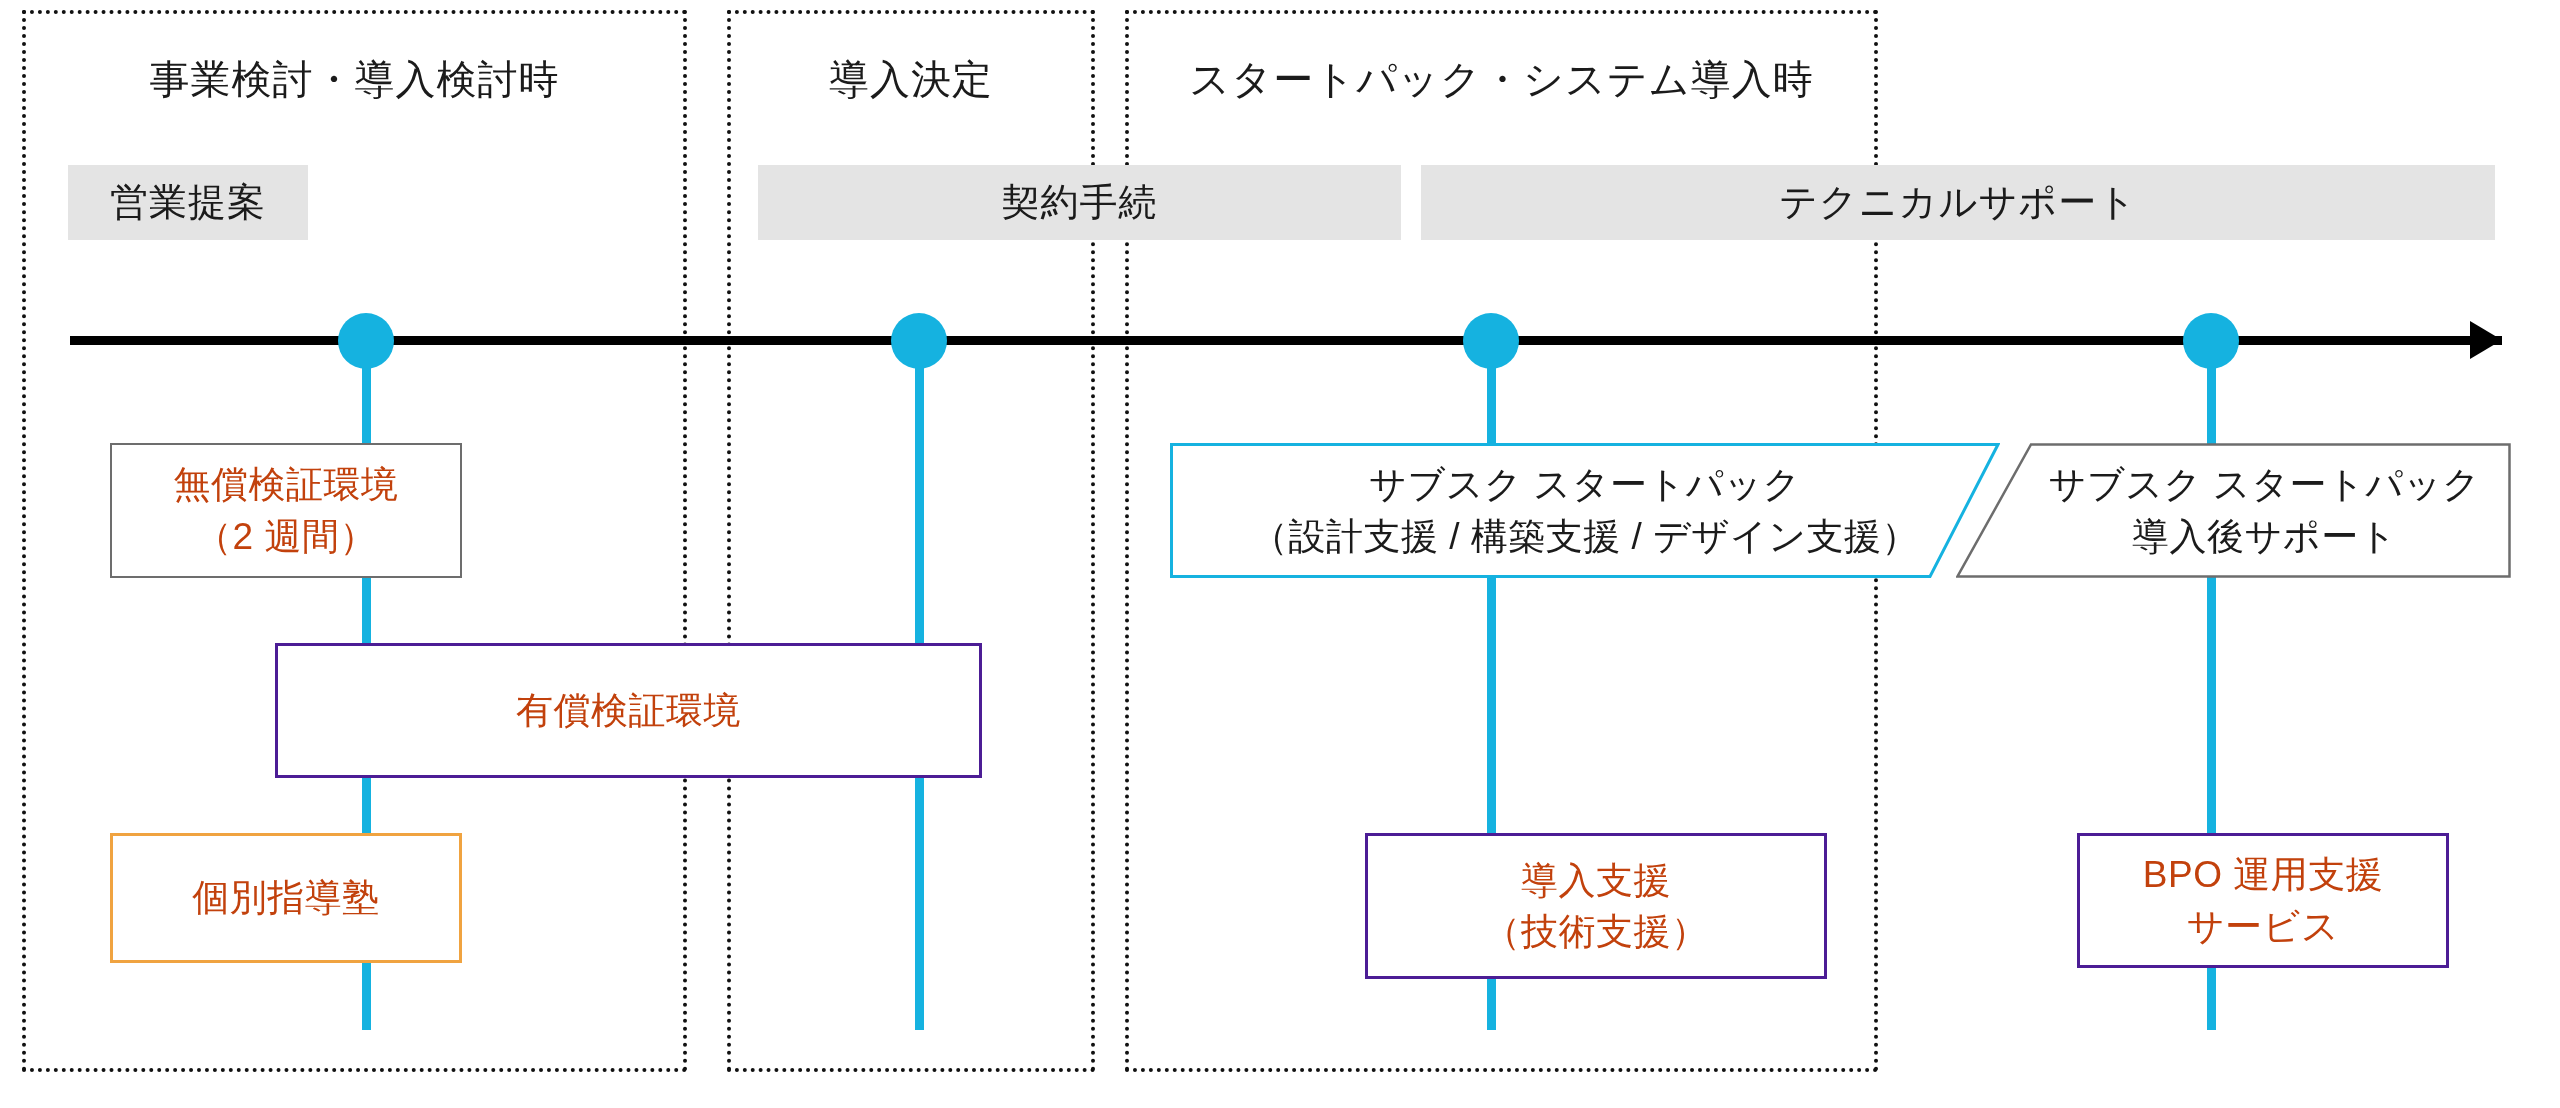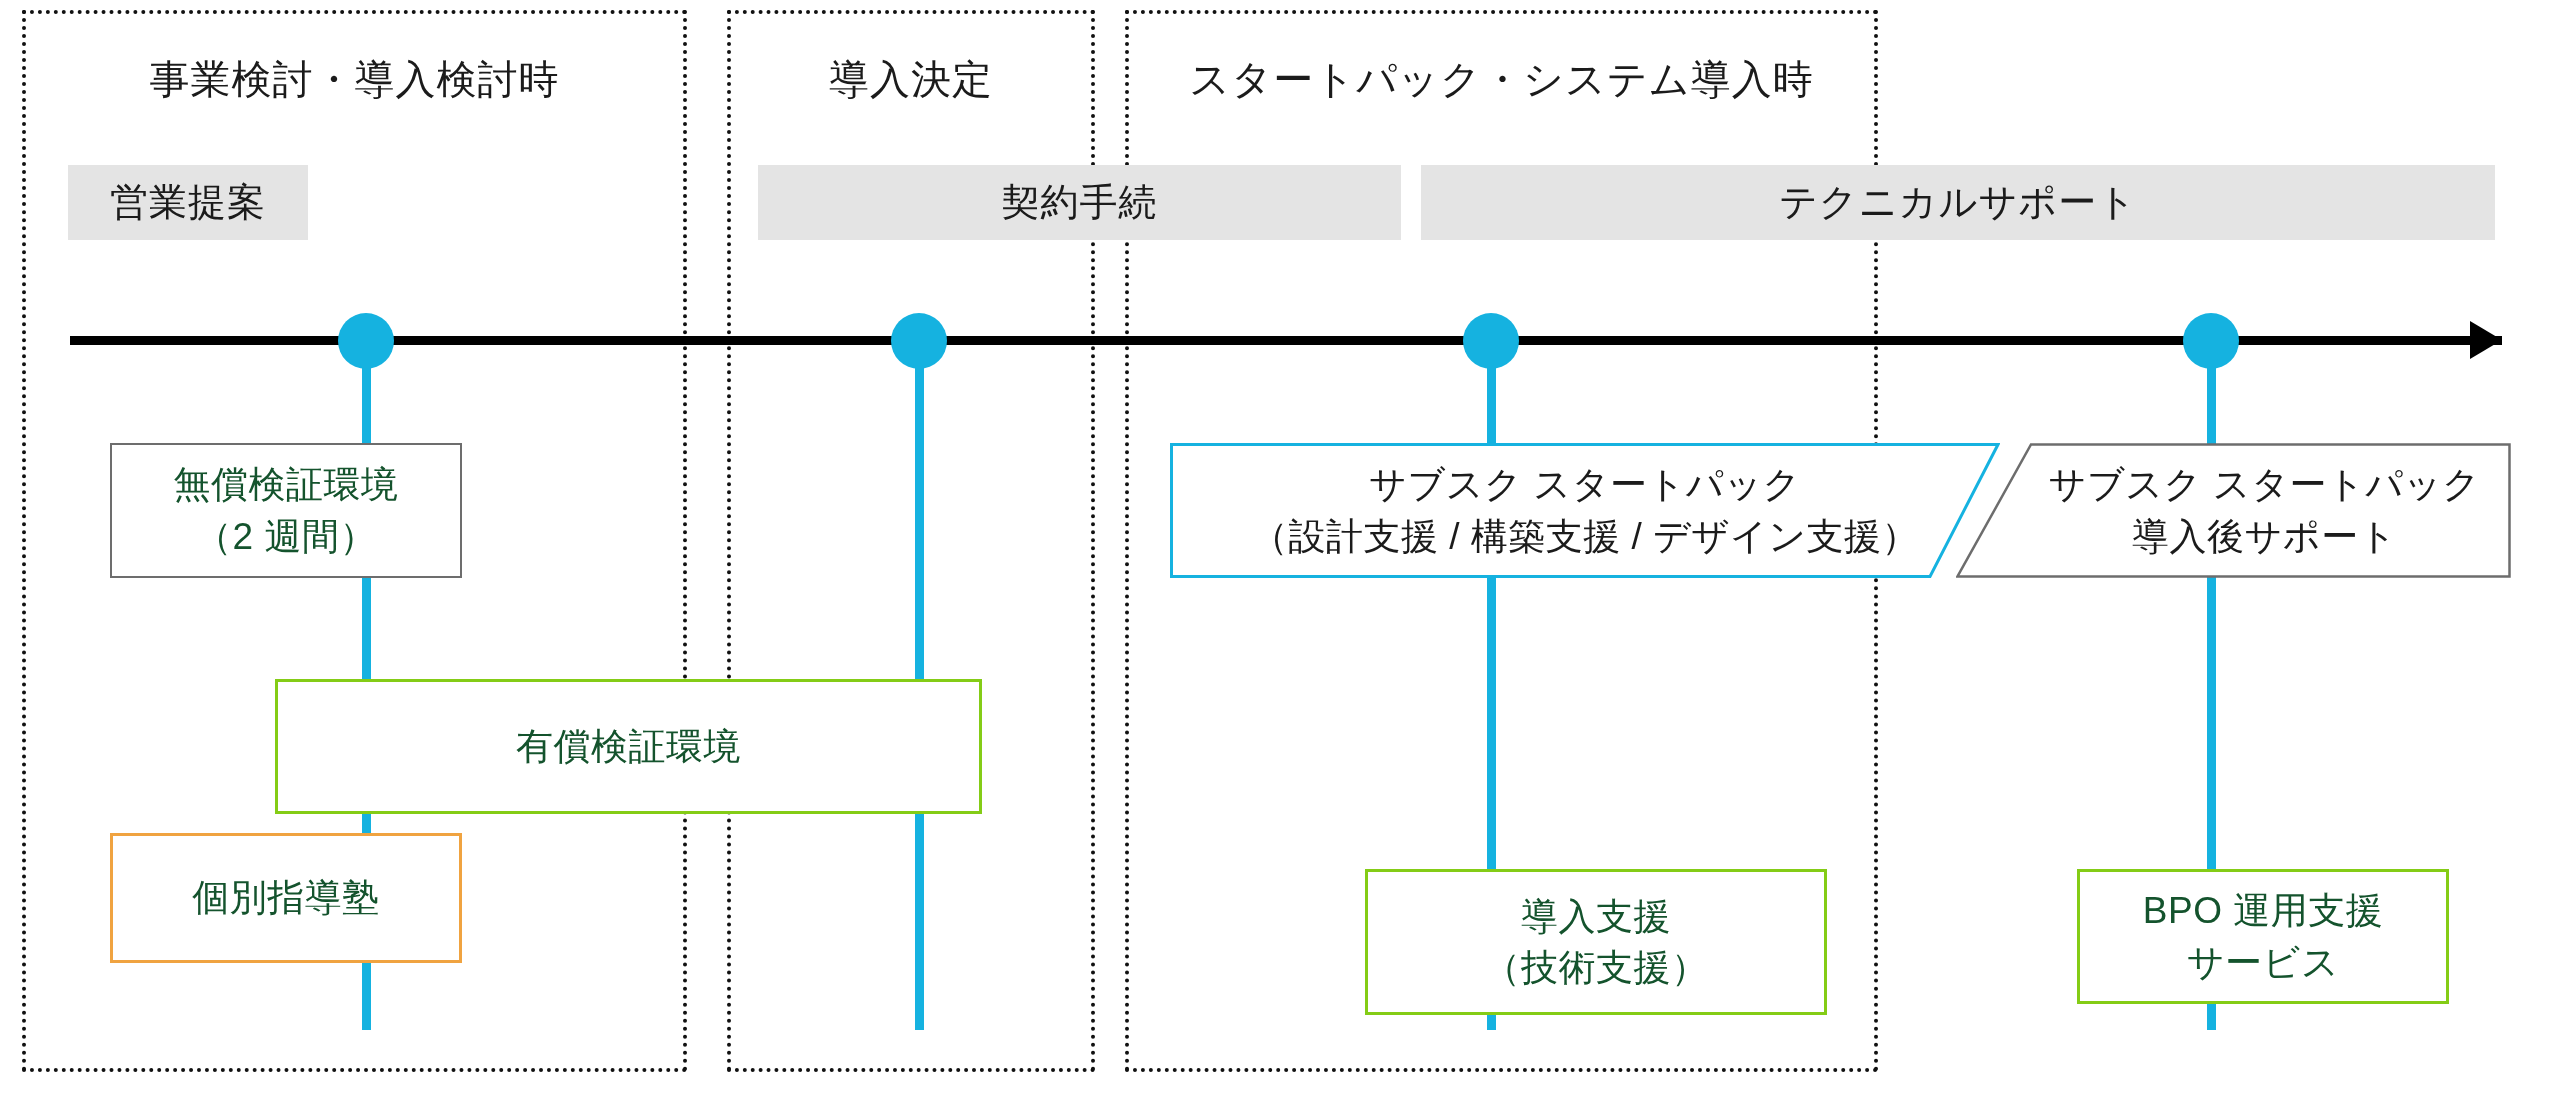--- a/index.html
+++ b/index.html
@@ -88,26 +88,26 @@
     box-sizing: border-box;
     background: #ffffff;
     display: flex;
     align-items: center;
     justify-content: center;
     text-align: center;
   }
   .box .txt {
     font-size: 37px;
     line-height: 1.38;
-    color: #14532d;
+    color: #c2410c;
     letter-spacing: 0.5px;
     white-space: pre-line;
   }
   .box.gray   { border: 2px solid #6d6d6d; }
-  .box.cyan   { border: 3px solid #84cc16; margin-top: 36px; }
+  .box.cyan   { border: 3px solid #4c1d95; }
   .box.orange { border: 3px solid #f0a340; }
 
   
   .shape {
     position: absolute;
   }
   .shape svg { position: absolute; inset: 0; }
   .shape .txt {
     position: absolute;
     inset: 0;

